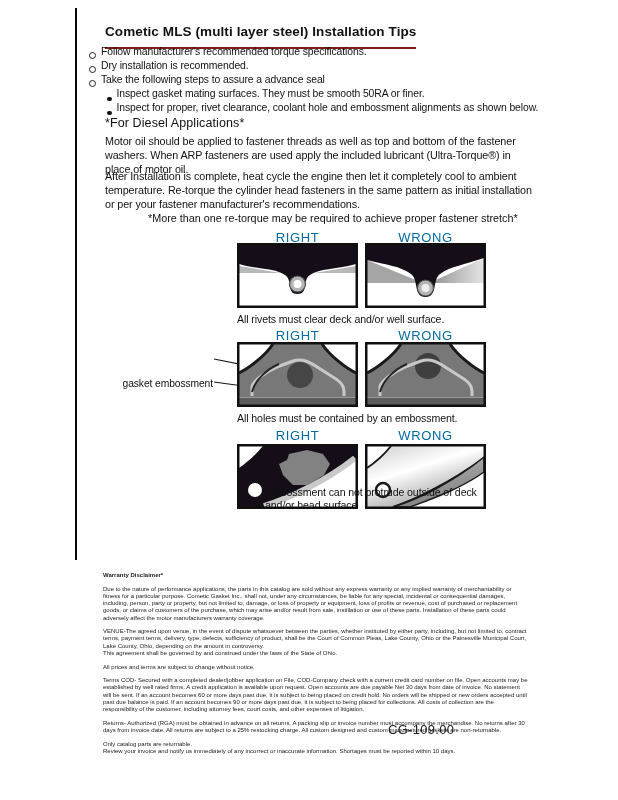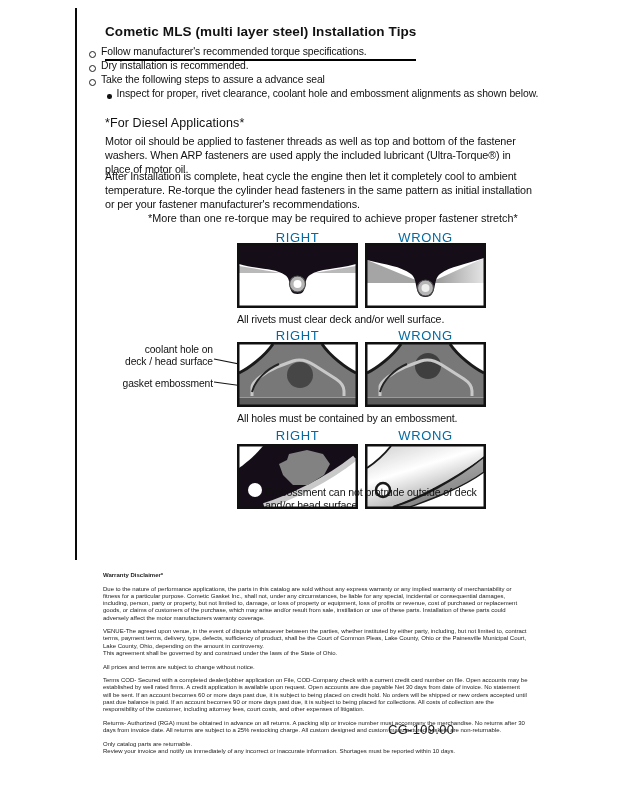--- a/index.html
+++ b/index.html
@@ -1,23 +1,23 @@
 <!DOCTYPE html>
 <html><head>
 <meta charset="utf-8">
 <style>
   html,body{margin:0;padding:0;background:#fff;}
   .page{position:relative;width:618px;height:800px;background:#ffffff;overflow:hidden;
         font-family:"Liberation Sans","DejaVu Sans",sans-serif;color:#111;}
   .abs{position:absolute;}
   .spine{left:75px;top:8px;width:2px;height:552px;background:#0a0a0a;}
-  .title{left:105px;top:24px;font-size:13.5px;font-weight:bold;border-bottom:2px solid #000000;
-         padding-bottom:20px;letter-spacing:.1px;}
+  .title{left:105px;top:24px;font-size:13.5px;font-weight:bold;border-bottom:2px solid #7f1d1d;
+         padding-bottom:8px;letter-spacing:.1px;}
   .tips{left:89px;top:45px;width:450px;font-size:10.4px;line-height:14px;letter-spacing:-.1px;}
-  .tip-row{display:flex;align-items:center;}
+  .tip-row{display:flex;align-items:flex-end;}
   .tip-sub{margin-left:18px;}
   .marker{flex:0 0 auto;margin-right:5px;}
   .circ{width:5px;height:5px;border:1.2px solid #222;border-radius:50%;margin-top:4px;}
   .dot{width:4.5px;height:4.5px;background:#111;border-radius:50%;margin-top:4.5px;}
   .h2{left:105px;top:116px;font-size:12.5px;font-weight:normal;letter-spacing:.1px;}
   .body-p{width:432px;font-size:10.8px;line-height:13.8px;letter-spacing:-.1px;}
   .p1{left:105px;top:135px;}
   .p2{left:105px;top:170px;}
   .note{left:105px;top:212px;font-size:10.8px;margin-left:43px;}
   .rw{width:121px;text-align:center;font-size:13px;letter-spacing:.6px;color:#0369a1;}
@@ -43,20 +43,24 @@
       <span class="marker circ"></span>
       <span>Follow manufacturer's recommended torque specifications.</span>
     </div>
     <div class="tip-row">
       <span class="marker circ"></span>
       <span>Dry installation is recommended.</span>
     </div>
     <div class="tip-row">
       <span class="marker circ"></span>
       <span>Take the following steps to assure a advance seal</span>
+    </div>
+    <div class="tip-row tip-sub">
+      <span class="marker dot"></span>
+      <span>Inspect gasket mating surfaces.  They must be smooth 50RA or finer.</span>
     </div>
     <div class="tip-row tip-sub">
       <span class="marker dot"></span>
       <span>Inspect for proper, rivet clearance, coolant hole and embossment alignments as shown below.</span>
     </div>
   </div>
 
   <div class="abs h2">*For Diesel Applications*</div>
   <div class="abs body-p p1">Motor oil should be applied to fastener threads as well as top and bottom of the fastener washers. When ARP fasteners are used apply the included lubricant (Ultra-Torque®) in place of motor oil.</div>
   <div class="abs body-p p2">After Installation is complete, heat cycle the engine then let it completely cool to ambient temperature. Re-torque the cylinder head fasteners in the same pattern as initial installation or per your fastener manufacturer's recommendations.</div>
@@ -89,22 +93,20 @@
     <circle cx="60.5" cy="45" r="8" fill="#b5b5b5" stroke="#4a4a4a" stroke-width="1.2"></circle>
     <circle cx="60.5" cy="45" r="4" fill="#efefef"></circle>
     <rect x="1.25" y="1.25" width="118.5" height="62.5" fill="none" stroke="#101010" stroke-width="2.5"></rect>
   </svg>
 
   <div class="abs caption" style="top:313px;">All rivets must clear deck and/or well surface.</div>
 
   <div class="abs rw" style="left:237px;top:328px;">RIGHT</div>
   <div class="abs rw" style="left:365px;top:328px;">WRONG</div>
 
-  <div class="abs ann" style="left:95px;top:344px;">coolant hole on
-deck / head surface</div>
   <div class="abs ann" style="left:95px;top:378px;">gasket embossment</div>
 
   <svg class="abs" style="left:213px;top:352px;" width="95" height="42" viewBox="0 0 95 42">
     <line x1="1" y1="7" x2="86" y2="24" stroke="#161616" stroke-width="1.1"></line>
     <line x1="1" y1="30" x2="52" y2="37" stroke="#161616" stroke-width="1.1"></line>
   </svg>
 
   <svg class="abs panel" style="left:237px;top:342px;" width="121" height="65" viewBox="0 0 121 65">
     <rect width="121" height="65" fill="#787878"></rect>
     <path d="M2,2 L36,2 C28,14 12,26 2,31 Z" fill="#ffffff"></path>

